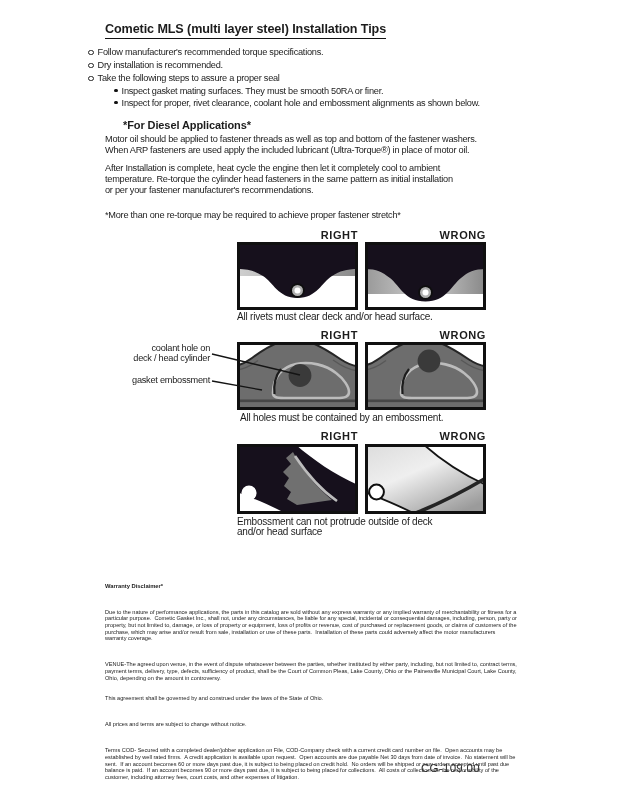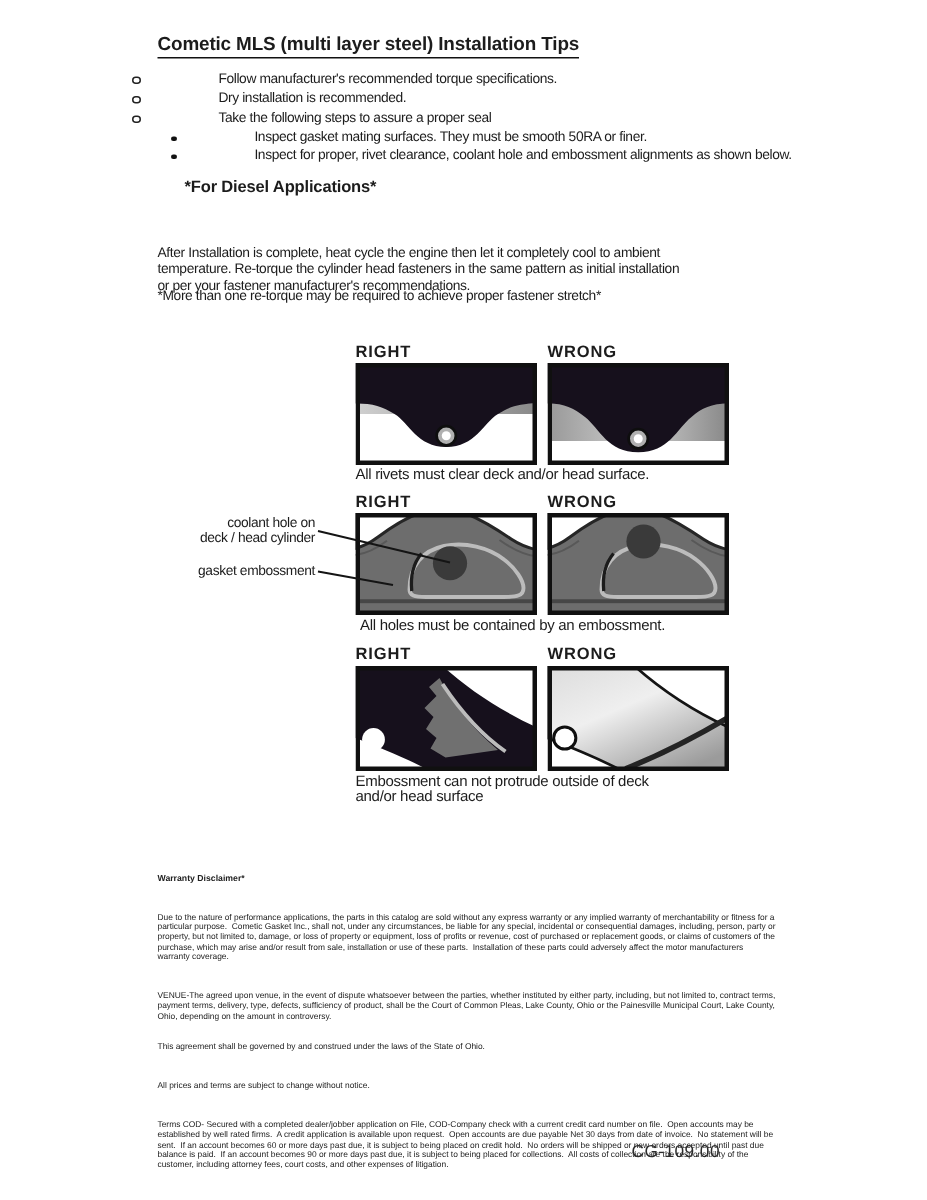--- a/index.html
+++ b/index.html
@@ -1,30 +1,30 @@
 <!DOCTYPE html>
 <html><head>
 <meta charset="utf-8">
 <style>
   html,body{margin:0;padding:0;background:#ffffff;}
   .page{position:relative;width:618px;height:800px;background:#ffffff;overflow:hidden;
         font-family:"Liberation Sans", sans-serif;color:#1c1c1c;}
   .abs{position:absolute;}
   .title{position:absolute;left:105px;top:22px;font-size:12.6px;font-weight:bold;
          border-bottom:1.6px solid #111;padding-bottom:2px;letter-spacing:-0.1px;white-space:nowrap;}
-  .bullet,.subbullet{position:absolute;display:flex;align-items:center;
-         font-size:9.2px;letter-spacing:-0.25px;white-space:nowrap;gap:48px;}
+  .bullet,.subbullet{position:absolute;display:flex;align-items:flex-start;
+         font-size:9.2px;letter-spacing:-0.25px;white-space:nowrap;}
   .bullet{left:88px;}
   .subbullet{left:114px;}
   .o-dot{width:3.6px;height:3.6px;border:1px solid #222;border-radius:50%;margin:2.6px 4px 0 0;flex:0 0 auto;}
   .f-dot{width:3.6px;height:3.6px;background:#111;border-radius:50%;margin:2.8px 4px 0 0;flex:0 0 auto;}
   .h2{position:absolute;left:105px;font-size:11px;font-weight:bold;letter-spacing:-0.1px;white-space:nowrap;margin-left:18px;}
   .bodyline{font-size:9.2px;line-height:10.8px;letter-spacing:-0.25px;white-space:nowrap;}
   .para{position:absolute;left:105px;}
-  .panel-label{position:absolute;width:121px;text-align:left;font-size:11px;font-weight:bold;
+  .panel-label{position:absolute;width:121px;text-align:right;font-size:11px;font-weight:bold;
          letter-spacing:0.6px;}
   .caption{position:absolute;font-size:10px;letter-spacing:-0.2px;white-space:nowrap;line-height:10.4px;}
   .sidelabel{position:absolute;width:114px;text-align:right;font-size:9.2px;line-height:9.6px;
          letter-spacing:-0.25px;}
   .legal{position:absolute;left:105px;top:570px;width:412px;font-size:5.6px;line-height:6.7px;
          letter-spacing:0;color:#222;white-space:pre-wrap;}
   .legal div{margin:0 0 6px 0;}
   .legal .head{font-size:5.8px;font-weight:bold;margin-bottom:5px;}
   .legal .tight{margin-bottom:0;}
   .footer{position:absolute;left:384px;top:762px;font-size:11.5px;letter-spacing:0.3px;color:#2b2b2b;padding-left:37px;}
@@ -52,28 +52,32 @@
     <span class="f-dot"></span>
     <span>Inspect gasket mating surfaces.  They must be smooth 50RA or finer.</span>
   </div>
   <div class="subbullet" style="top:98px">
     <span class="f-dot"></span>
     <span>Inspect for proper, rivet clearance, coolant hole and embossment alignments as shown below.</span>
   </div>
 
   <div class="h2" style="top:119px">*For Diesel Applications*</div>
 
+  <div class="para" style="top:134px">
+    <div class="bodyline">Motor oil should be applied to fastener threads as well as top and bottom of the fastener washers.</div>
+    <div class="bodyline">When ARP fasteners are used apply the included lubricant (Ultra-Torque®) in place of motor oil.</div>
+  </div>
 
   <div class="para" style="top:163px">
     <div class="bodyline">After Installation is complete, heat cycle the engine then let it completely cool to ambient</div>
     <div class="bodyline">temperature. Re-torque the cylinder head fasteners in the same pattern as initial installation</div>
     <div class="bodyline">or per your fastener manufacturer's recommendations.</div>
   </div>
 
-  <div class="para bodyline" style="top:192px">*More than one re-torque may be required to achieve proper fastener stretch*</div>
+  <div class="para bodyline" style="top:210px">*More than one re-torque may be required to achieve proper fastener stretch*</div>
 
   <div class="panel-label" style="left:237px;top:229px">RIGHT</div>
   <div class="panel-label" style="left:365px;top:229px">WRONG</div>
 
   <svg class="abs" style="left:237px;top:242px" width="121" height="68" viewBox="0 0 121 68">
     <defs>
         <linearGradient id="g1a" x1="0" y1="0" x2="1" y2="0">
       <stop offset="0" stop-color="#cfcfcf"></stop>
           <stop offset="1" stop-color="#8a8a8a"></stop>
         </linearGradient>

